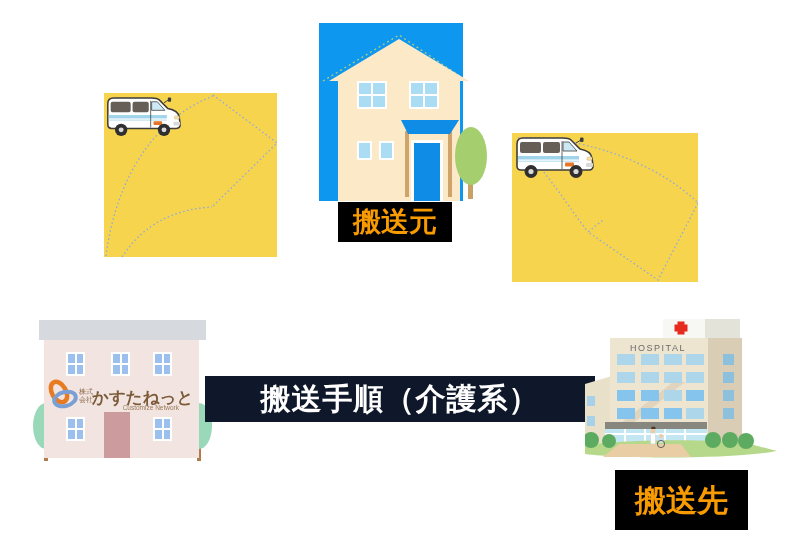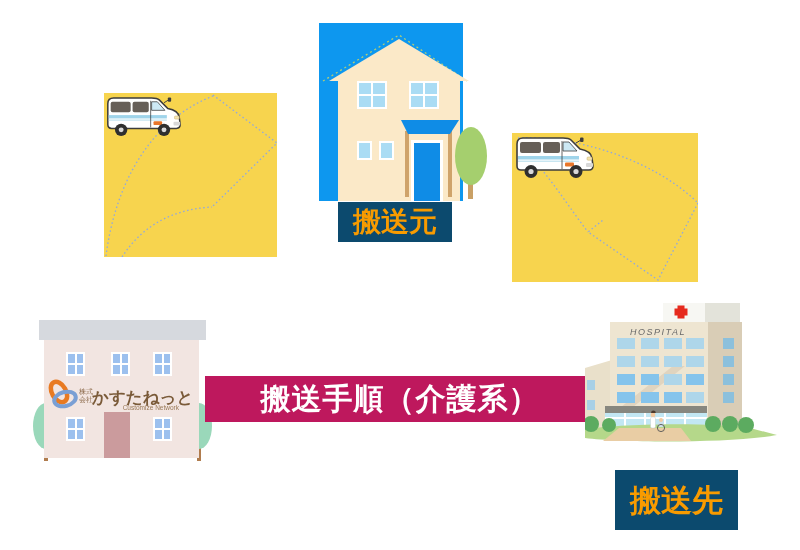--- a/index.html
+++ b/index.html
@@ -11,32 +11,32 @@
   .house-box{left:319px;top:23px;width:144px;height:178px;background:#0d97ef;}
   .house-box svg{position:absolute;left:0;top:0;overflow:visible;}
   .arrow-box{background:#f7d44e;}
   .arrow-left-box{left:104px;top:93px;width:173px;height:164px;}
   .arrow-right-box{left:512px;top:133px;width:186px;height:149px;}
   .arrow-box svg{position:absolute;left:0;top:0;}
   .van{position:absolute;}
   .van-left{left:38px;top:40px;width:80px;height:48px;}
   .van-right{left:86px;top:27px;width:86px;height:50px;}
   .black-label{
-    position:absolute;background:#0c4a6e;display:flex;align-items:center;justify-content:center;
+    position:absolute;background:#000000;display:flex;align-items:center;justify-content:center;
     font-weight:700;color:#f89b00;line-height:1;
   }
   .origin-label{left:338px;top:202px;width:114px;height:40px;font-size:28px;}
-  .dest-label{left:615px;top:470px;width:123px;height:60px;font-size:31px;}
+  .dest-label{left:615px;top:470px;width:133px;height:60px;font-size:31px;}
   .banner{
-    position:absolute;left:205px;top:376px;width:390px;height:46px;background:#be185d;
+    position:absolute;left:205px;top:376px;width:390px;height:46px;background:#0f172a;
     display:flex;align-items:center;justify-content:center;color:#ffffff;
     font-size:30px;font-weight:600;letter-spacing:1px;z-index:1;
   }
   .company{left:33px;top:312px;width:182px;height:150px;}
-  .hospital{left:585px;top:288px;width:215px;height:162px;z-index:2;font-style:italic;}
+  .hospital{left:585px;top:304px;width:215px;height:162px;z-index:2;}
   svg text{font-family:"Liberation Sans", sans-serif;}
 </style>
 </head>
 <body>
 
 <div class="canvas">
 
   <svg width="0" height="0" style="position:absolute" aria-hidden="true">
     <defs>
       <symbol id="van" viewBox="0 0 84 50">

